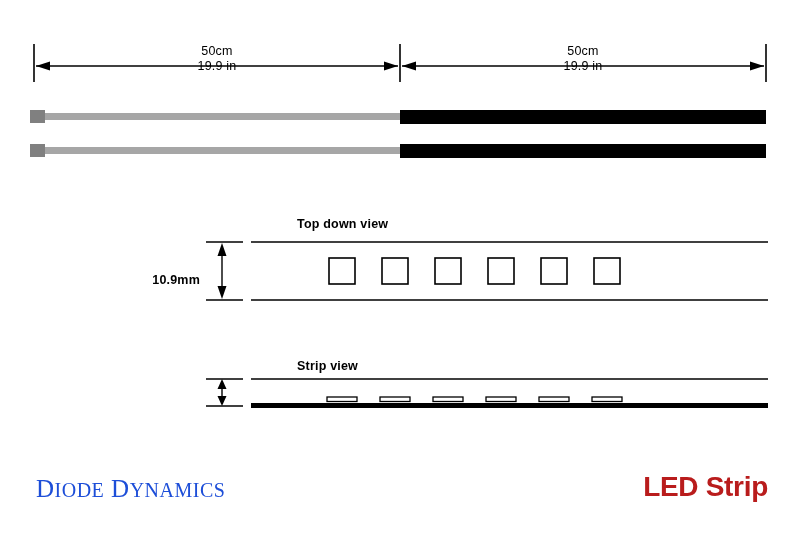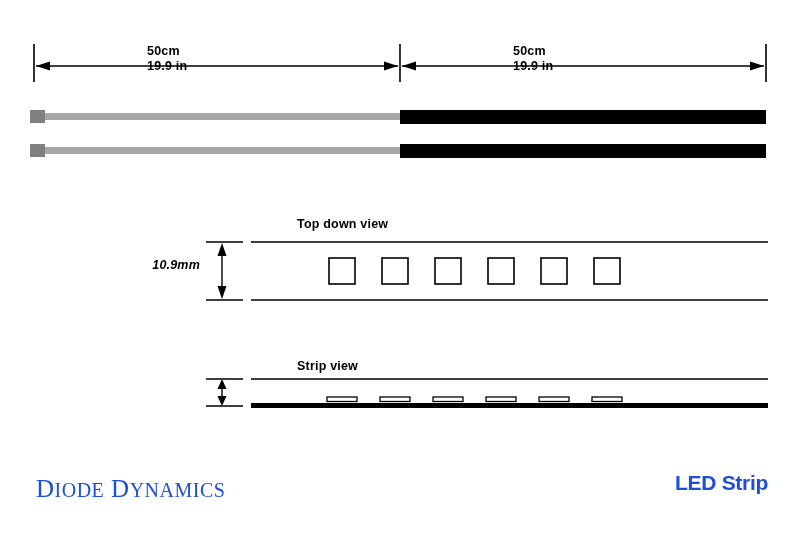--- a/index.html
+++ b/index.html
@@ -20,23 +20,23 @@
     left: 0;
     top: 0;
     width: 800px;
     height: 533px;
   }
   .abs { position: absolute; }
 
   
   .dim-label {
     position: absolute;
-    text-align: left;
+    text-align: center;
     font-size: 12.5px;
-    font-weight: bold;
+    font-weight: normal;
     line-height: 15px;
     letter-spacing: 0.2px;
   }
 
   
   .meas-label {
     position: absolute;
     text-align: right;
     font-size: 12.5px;
     font-weight: bold;
@@ -64,24 +64,24 @@
     color: #1d4ed8;
     white-space: nowrap;
   }
   .brand .small-caps {
     font-size: 20px;
   }
   .product-title {
     position: absolute;
     right: 32px;
     top: 471px;
-    font-size: 21px;
+    font-size: 28px;
     font-weight: bold;
     letter-spacing: -0.3px;
-    color: #1d4ed8;
+    color: #b91c1c;
     white-space: nowrap;
   }
 </style>
 </head>
 <body>
 
 <div class="stage">
 
   <svg class="abs" style="left:0; top:0; width:800px; height:110px;" viewBox="0 0 800 110">
 
@@ -116,21 +116,21 @@
     <rect x="45" y="13" width="355" height="7" fill="#a6a6a6"></rect>
     <rect x="400" y="10" width="366" height="14" fill="#000000"></rect>
 
     <rect x="30" y="44" width="15" height="13" fill="#808080"></rect>
     <rect x="45" y="47" width="355" height="7" fill="#a6a6a6"></rect>
     <rect x="400" y="44" width="366" height="14" fill="#000000"></rect>
   </svg>
 
   <div class="view-title" style="left:257px; top:217px;">Top down view</div>
 
-  <div class="meas-label" style="left:85px; top:257px; width:115px;font-style:italic;">
+  <div class="meas-label" style="left:85px; top:272px; width:115px;">
     <div>10.9mm</div>
   </div>
 
   <svg class="abs" style="left:0; top:230px; width:800px; height:90px;" viewBox="0 0 800 90">
 
     <line x1="206" y1="12" x2="243" y2="12" stroke="#000" stroke-width="1.4"></line>
     <line x1="206" y1="70" x2="243" y2="70" stroke="#000" stroke-width="1.4"></line>
 
     <line x1="222" y1="16" x2="222" y2="66" stroke="#000" stroke-width="1.4"></line>
     <polygon points="222,13 217.5,26 226.5,26" fill="#000"></polygon>

